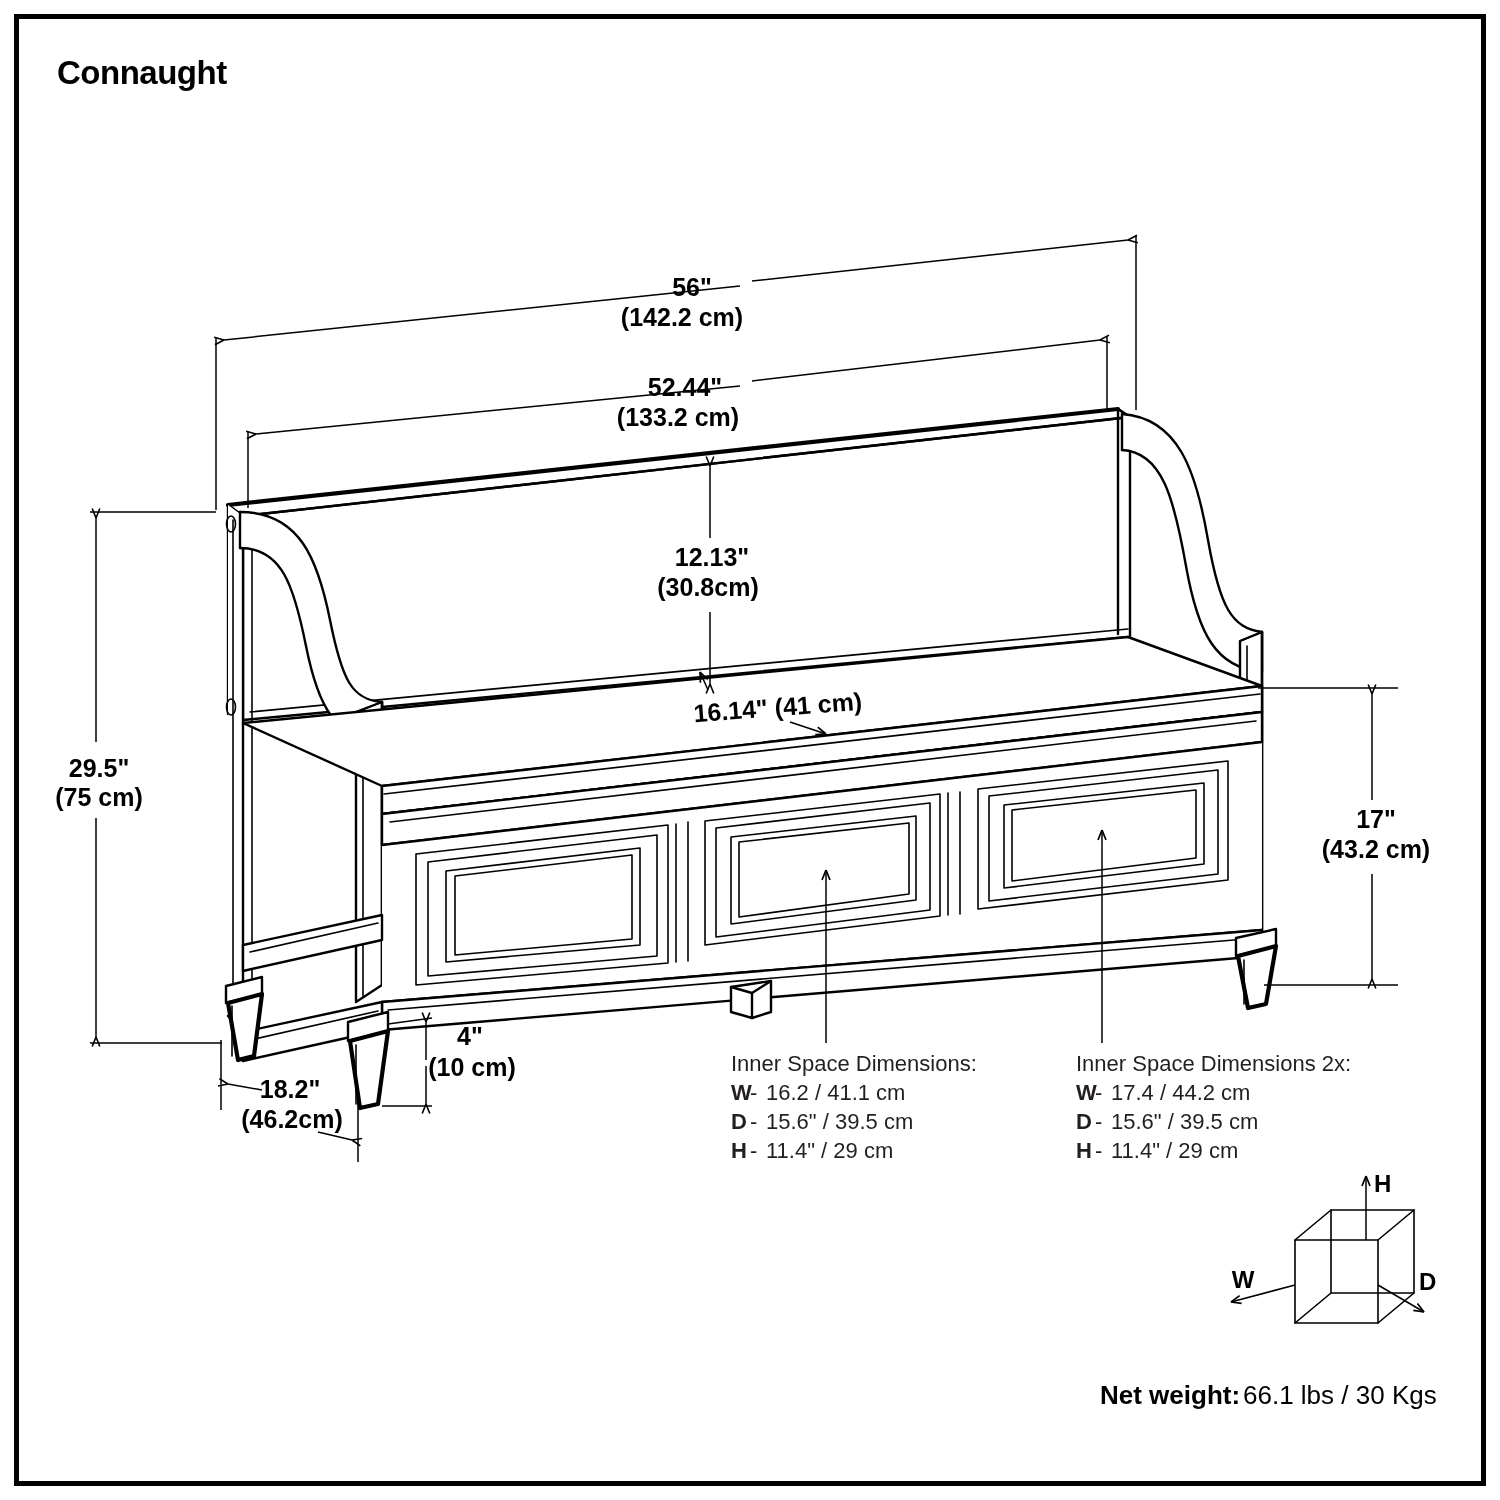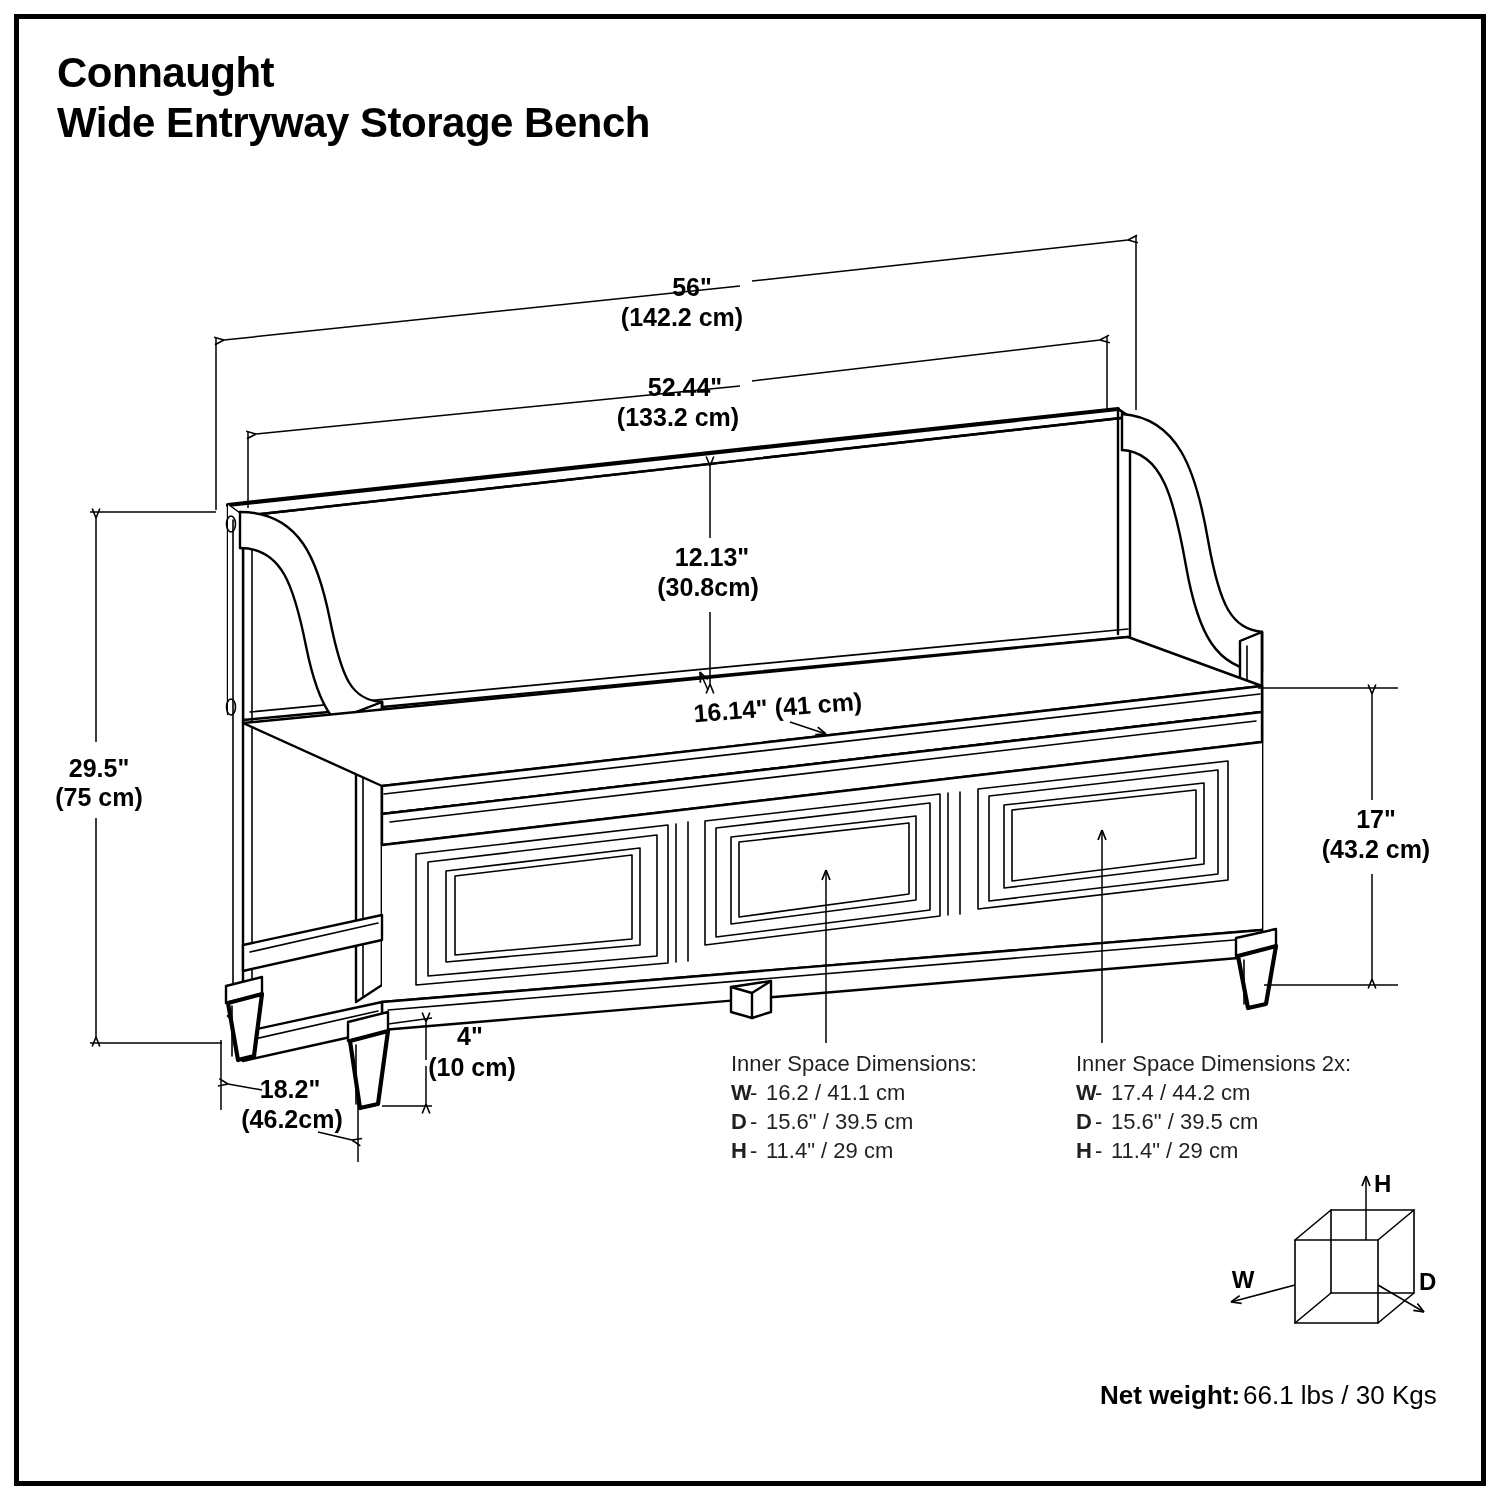--- a/index.html
+++ b/index.html
@@ -29,21 +29,21 @@
     pointer-events: none;
   }
   #title-block {
     position: absolute;
     left: 57px;
     top: 48px;
     width: 900px;
   }
   #title-block .line {
     font-weight: bold;
-    font-size: 42px;
+    font-size: 33px;
     line-height: 50px;
     letter-spacing: -0.5px;
     color: #000;
     white-space: nowrap;
   }
   svg#drawing {
     position: absolute;
     left: 0;
     top: 0;
   }
@@ -90,21 +90,20 @@
 </style>
 </head>
 <body>
 
 <div id="page">
 
   <div id="frame-border"></div>
 
   <div id="title-block">
     <div class="line">Connaught</div>
-    <div class="line">Wide Entryway Storage Bench</div>
   </div>
 
   <svg id="drawing" width="1500" height="1500" viewBox="0 0 1500 1500">
 
     <defs>
       <marker id="arrIn" markerWidth="14" markerHeight="14" refX="11" refY="5" orient="auto" markerUnits="userSpaceOnUse">
         <path d="M11,5 L1.5,1.2 M11,5 L1.5,8.8" stroke="#000" stroke-width="1.6" fill="none"></path>
       </marker>
       <marker id="arrOut" markerWidth="14" markerHeight="14" refX="3" refY="5" orient="auto" markerUnits="userSpaceOnUse">
         <path d="M3,5 L12.5,1.2 M3,5 L12.5,8.8" stroke="#000" stroke-width="1.6" fill="none"></path>

